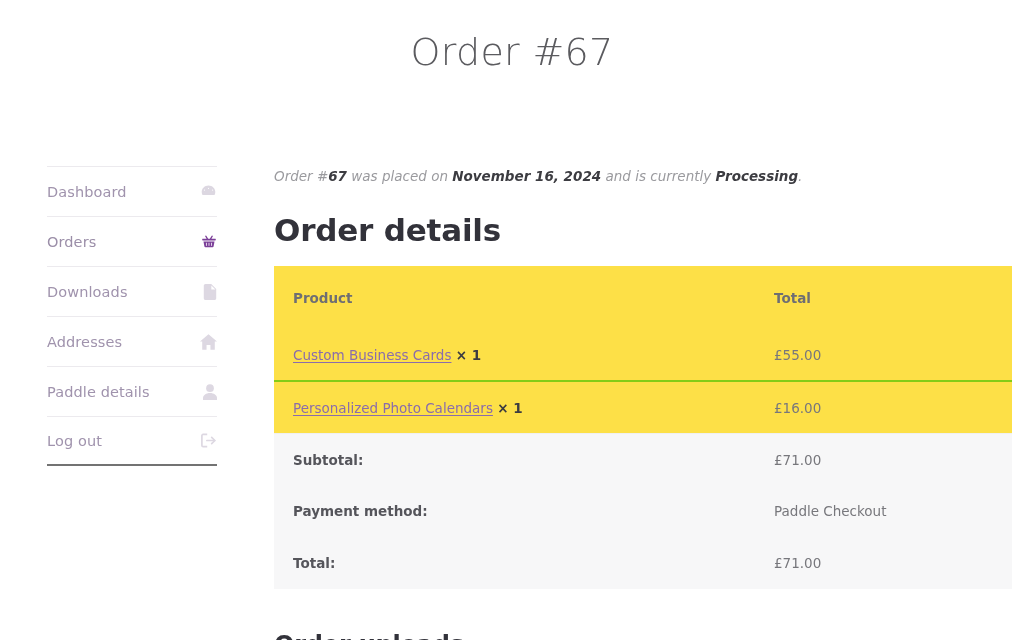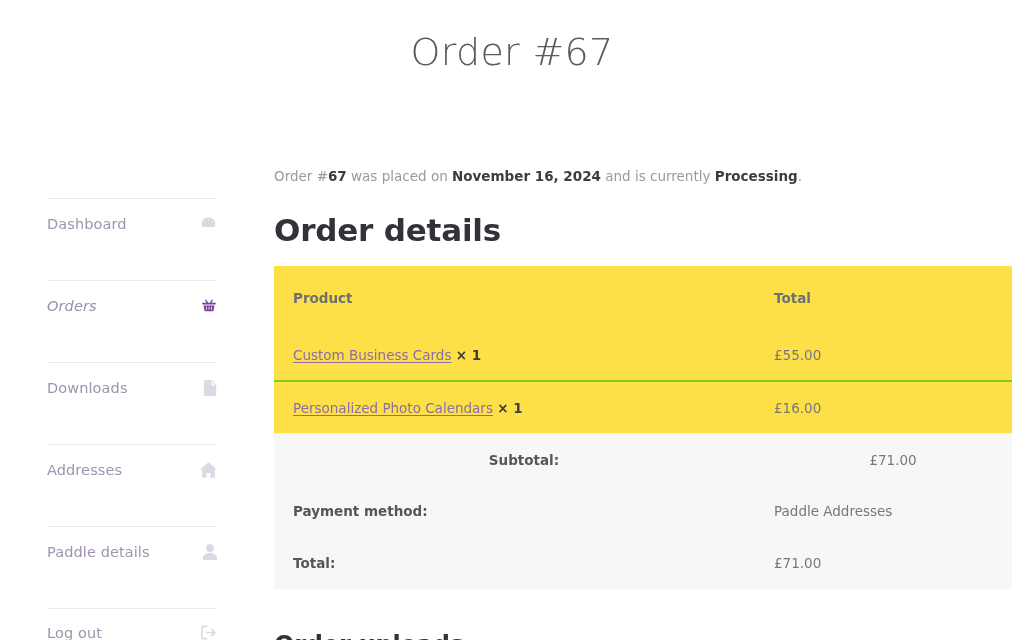--- a/index.html
+++ b/index.html
@@ -31,45 +31,45 @@
     width: 170px;
   }
   .nav-list { list-style: none; margin: 0; padding: 0; }
   .nav-item {
     position: relative;
     height: 50px;
     border-top: 1px solid #eceaee;
     display: flex;
     align-items: center;
     justify-content: space-between;
-    margin-top: 32px;
   }
   .nav-item:last-child { border-bottom: 2px solid #737373; align-items: center; }
   .nav-label {
     font-size: 14.5px;
     color: #a093ad;
     letter-spacing: 0.1px;
     font-family: "DejaVu Sans", sans-serif;
   }
-  .nav-item.is-active .nav-label { color: #9b8ea8; font-style: italic; }
+  .nav-item.is-active .nav-label { color: #9b8ea8; }
   .nav-icon { display: flex; align-items: center; justify-content: flex-end; width: 20px; }
   .nav-icon svg { display: block; }
 
   
   .main {
     position: absolute;
     left: 274px; top: 166px;
     width: 738px;
   }
   .order-status {
     font-size: 13.5px;
     color: #9a9a9e;
     margin: 0 0 26px 0;
     line-height: 1.5;
     font-family: "DejaVu Sans", sans-serif;
+    font-style: italic;
   }
   .order-status b { color: #3c3c41; font-weight: 700; }
 
   .section-heading {
     font-size: 31px;
     font-weight: 700;
     color: #32323a;
     margin: 0 0 18px 0;
     letter-spacing: -0.2px;
     font-family: "DejaVu Sans", sans-serif;
@@ -96,21 +96,21 @@
     background: #fde047;
     color: #6e6e73;
     font-weight: 700;
     font-size: 13.5px;
   }
   .order-table tbody tr.item-row { background: #fde047; }
   .order-table tbody tr.item-row td { height: 52px; border-top: 2px solid #84cc16; }
   .order-table tbody tr.item-row:first-child td { border-top: none; }
 
   .order-table tfoot tr td { height: 52px; background: #f7f7f8; }
-  .order-table tfoot tr:first-child td { border-top: 1px solid #f0f0f1; text-align: center; }
+  .order-table tfoot tr:first-child td { border-top: 1px solid #f0f0f1; }
 
   .product-link {
     color: #8a6cab;
     text-decoration: underline;
     text-underline-offset: 2px;
   }
   .qty { color: #3c3c41; font-weight: 700; }
   .cell-value { color: #77777c; }
   .foot-label { color: #55555b; font-weight: 700; }
   .foot-value { color: #77777c; }
@@ -232,21 +232,21 @@
           <td class="cell-value">£16.00</td>
         </tr>
       </tbody>
       <tfoot>
         <tr>
           <td class="foot-label">Subtotal:</td>
           <td class="foot-value">£71.00</td>
         </tr>
         <tr>
           <td class="foot-label">Payment method:</td>
-          <td class="foot-value">Paddle Addresses</td>
+          <td class="foot-value">Paddle Checkout</td>
         </tr>
         <tr>
           <td class="foot-label">Total:</td>
           <td class="foot-value">£71.00</td>
         </tr>
       </tfoot>
     </table>
 
   </section>
 

